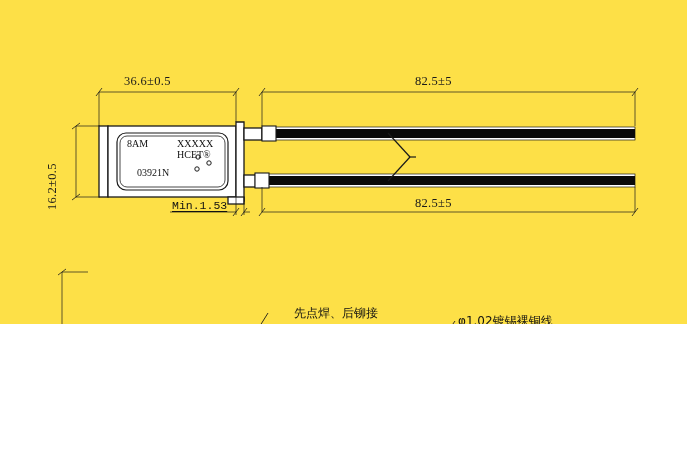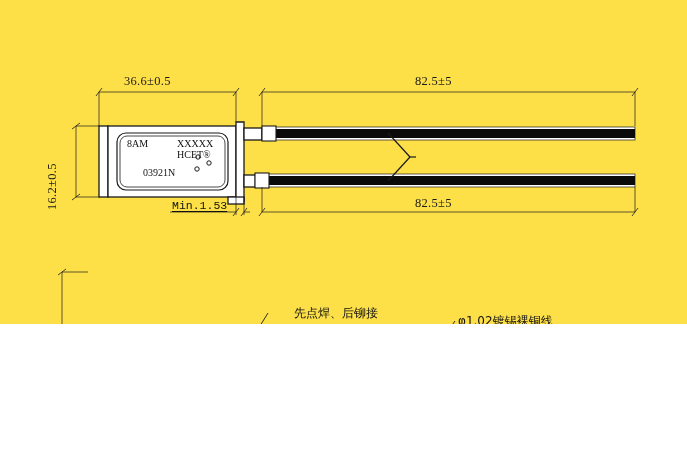--- a/index.html
+++ b/index.html
@@ -235,21 +235,21 @@
   <div class="dim-text-v" style="left:60px; top:195px;">16.2±0.5</div>
 
   <div class="mono-text underline-text" style="left:172px; top:199px;">Min.1.53</div>
 
   <div class="dim-text" style="left:415px; top:196px;">82.5±5</div>
 
   <div class="label-text" style="left:127px; top:138px;">8AM</div>
 
   <div class="label-text" style="left:177px; top:138px;text-align:right;">XXXXX</div>
 
-  <div class="label-text" style="left:143px; top:167px;">03921N</div>
+  <div class="label-text" style="left:137px; top:167px;">03921N</div>
 
   <div class="label-text" style="left:177px; top:149px;">HCET®</div>
 
 
   <div class="dim-text-v" style="left:46px; top:361px;">7.5±0.5</div>
 
   <div class="cn-text" style="left:270px; top:305px;margin-left:24px;">先点焊、后铆接</div>
 
   <div class="cn-text" style="left:458px; top:313px;">φ1.02镀锡裸铜线</div>
 

